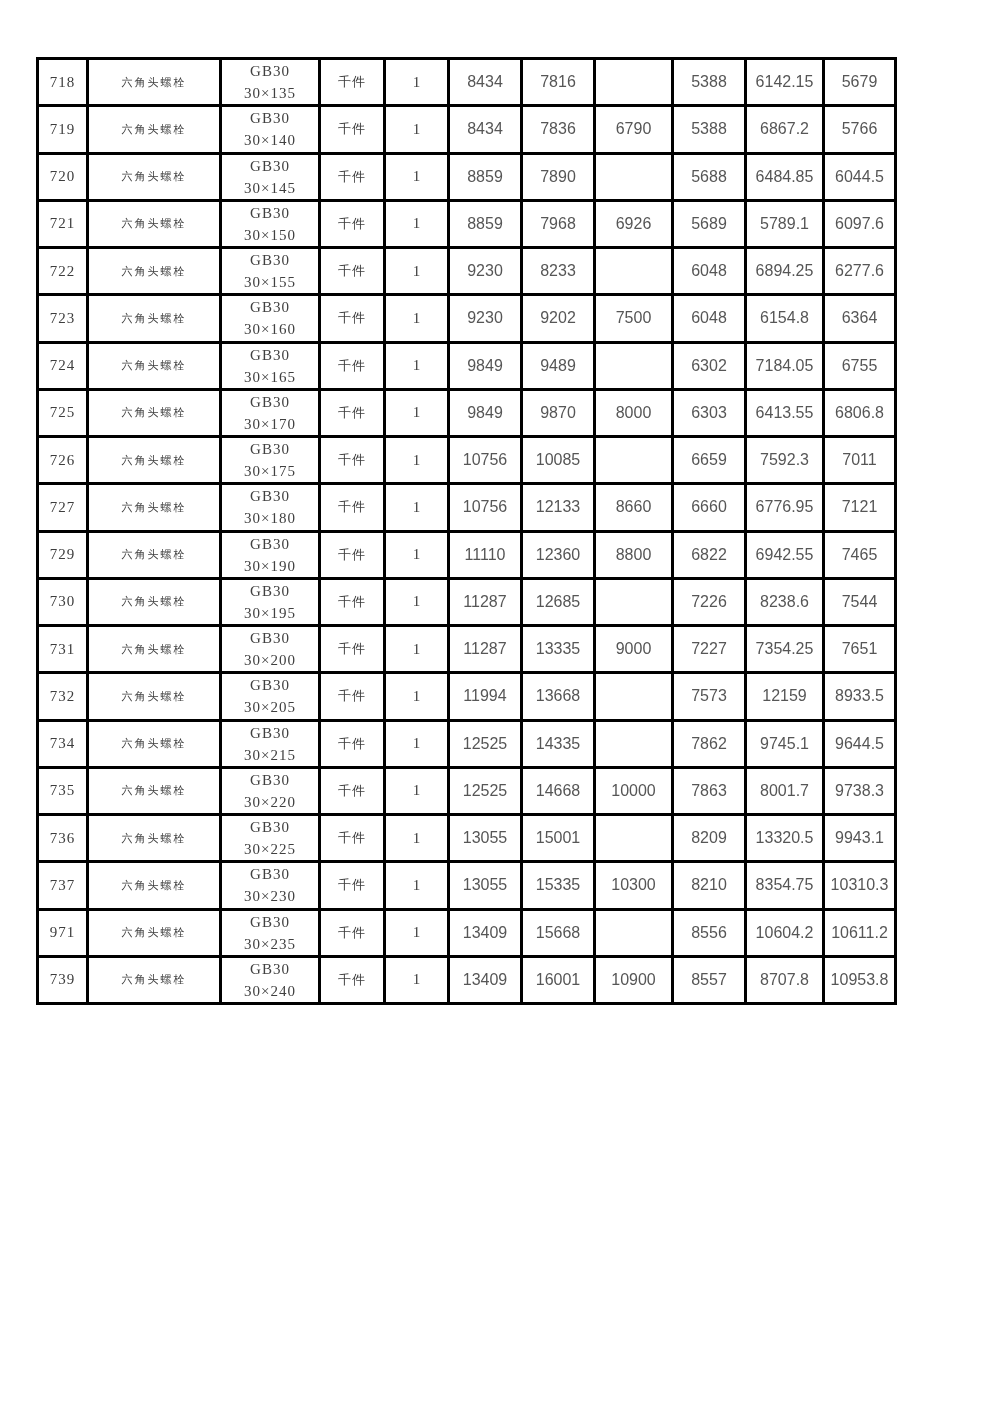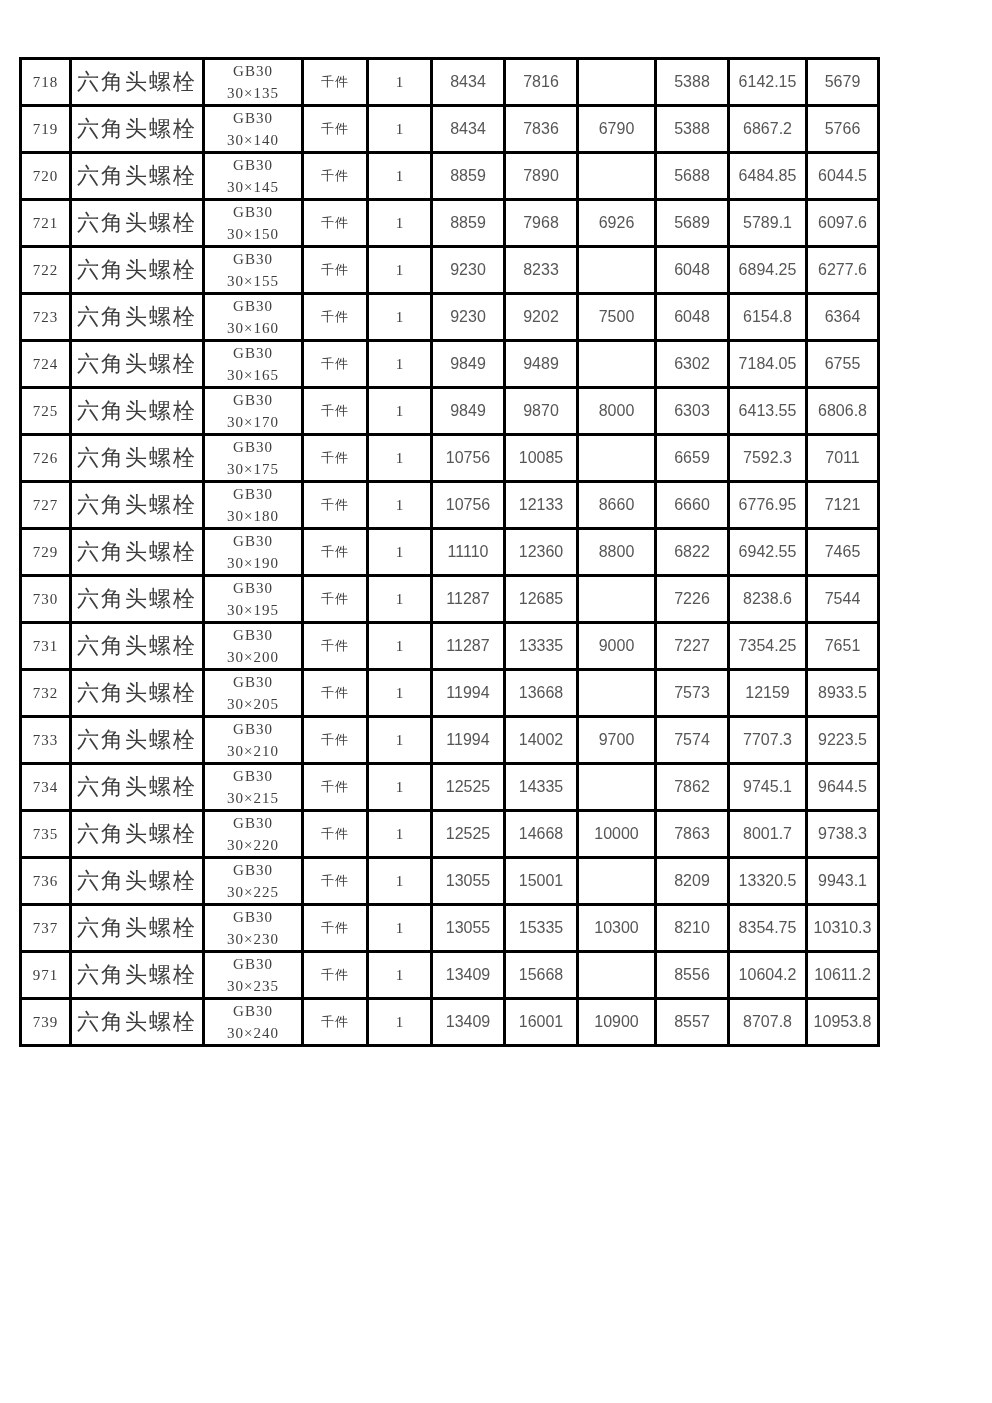--- a/index.html
+++ b/index.html
@@ -9,21 +9,21 @@
   }
   .page {
     position: relative;
     width: 992px;
     height: 1403px;
     background: #ffffff;
     overflow: hidden;
   }
   table.price-table {
     position: absolute;
-    left: 19px;
+    left: 36px;
     top: 57px;
     width: 858px;
     height: 948px;
     border-collapse: collapse;
     table-layout: fixed;
   }
   table.price-table td {
     border: 3px solid #000000;
     text-align: center;
     vertical-align: middle;
@@ -32,21 +32,21 @@
   }
   
   td.c-no {
     font-family: "Liberation Serif", serif;
     font-size: 15px;
     color: #3d3d3d;
     letter-spacing: 1px;
   }
   td.c-name {
     font-family: "Liberation Serif", serif;
-    font-size: 22px;
+    font-size: 11px;
     color: #3d3d3d;
     letter-spacing: 2px;
   }
   td.c-spec {
     font-family: Liberation Serif, serif;
     font-size: 15px;
     color: #404040;
     line-height: 22px;
     letter-spacing: 1px;
   }
@@ -305,36 +305,20 @@
           <td class="c-unit">千件</td>
           <td class="c-qty">1</td>
           <td class="c-num">11994</td>
           <td class="c-num">13668</td>
           <td class="c-num"></td>
           <td class="c-num">7573</td>
           <td class="c-num">12159</td>
           <td class="c-num">8933.5</td>
         </tr>
         <tr>
-          <td class="c-no">733</td>
-          <td class="c-name">六角头螺栓</td>
-          <td class="c-spec">
-            <div>GB30</div>
-            <div>30×210</div>
-          </td>
-          <td class="c-unit">千件</td>
-          <td class="c-qty">1</td>
-          <td class="c-num">11994</td>
-          <td class="c-num">14002</td>
-          <td class="c-num">9700</td>
-          <td class="c-num">7574</td>
-          <td class="c-num">7707.3</td>
-          <td class="c-num">9223.5</td>
-        </tr>
-        <tr>
           <td class="c-no">734</td>
           <td class="c-name">六角头螺栓</td>
           <td class="c-spec">
             <div>GB30</div>
             <div>30×215</div>
           </td>
           <td class="c-unit">千件</td>
           <td class="c-qty">1</td>
           <td class="c-num">12525</td>
           <td class="c-num">14335</td>

